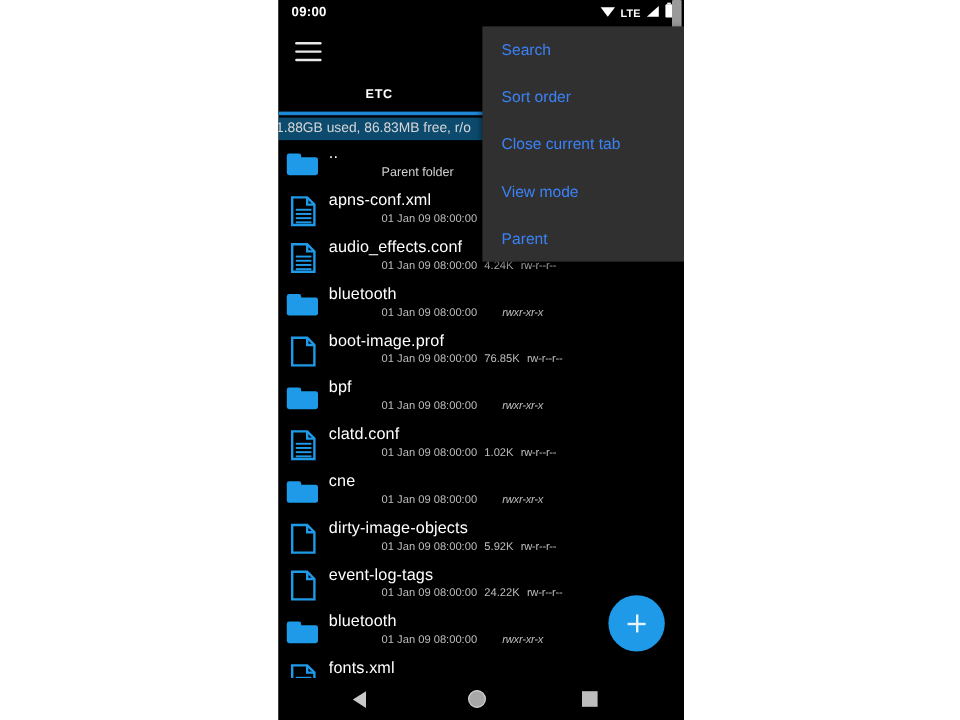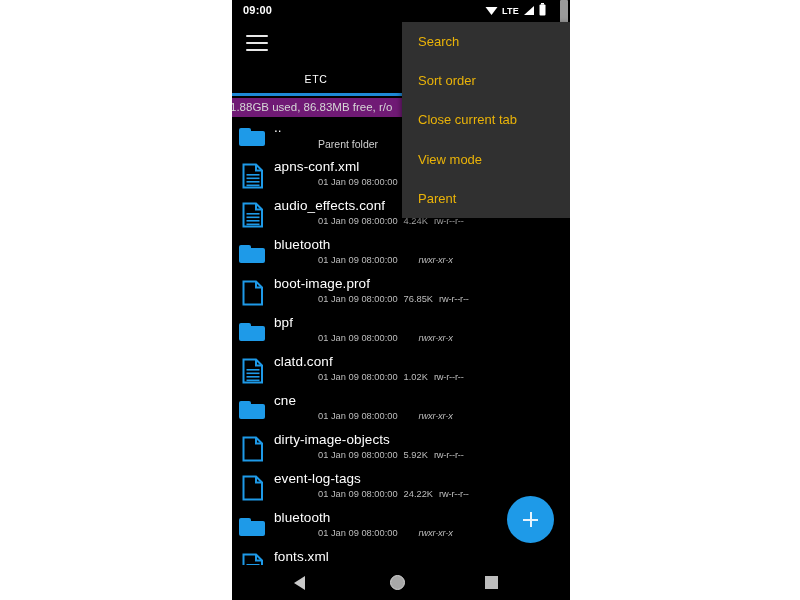--- a/index.html
+++ b/index.html
@@ -21,21 +21,21 @@
   
   #statusbar {
     position: absolute; left: 0; top: 0; width: 338px; height: 22px;
     background: #000; color: #fff; text-decoration: underline;
   }
   #clock {
     position: absolute; left: 11px; top: 4px;
     font-size: 11px; font-weight: bold; letter-spacing: .2px; color: #fff;
   }
   #status-icons {
-    position: absolute; right: 24px; top: 3px;
+    position: absolute; right: 9px; top: 3px;
     display: flex; align-items: center; gap: 4px; height: 15px; justify-content: space-between;
   }
   .lte-text { font-size: 9px; font-weight: bold; color:#fff; letter-spacing:.2px; }
 
   
   #toolbar {
     position: absolute; left: 0; top: 22px; width: 338px; height: 42px; background:#000;
   }
   #hamburger {
     position: absolute; left: 14px; top: 13px; width: 22px; height: 16px;
@@ -48,30 +48,30 @@
     font-size: 13px; color: #f2f2f2; white-space: nowrap;
   }
 
   
   #tabstrip {
     position: absolute; left: 0; top: 64px; width: 338px; height: 32px; background:#000;
   }
   #tab-etc {
     position: absolute; left: 0; top: 0; width: 168px; height: 29px;
     display:flex; align-items:center; justify-content:center;
-    font-size: 10.5px; font-weight: normal; color:#fff; letter-spacing:.6px;
+    font-size: 10.5px; font-weight: bold; color:#fff; letter-spacing:.6px;
   }
   #tab-indicator {
     position: absolute; left: 0; top: 29px; width: 338px; height: 3px; background:#1e88d6;
   }
 
   
   #storagebar {
     position: absolute; left: 0; top: 98px; width: 274px; height: 19px;
-    background: #701a75;
+    background: #0c4a6e;
   }
   #storage-text {
     position:absolute; left:-2px; top: 3px;
     font-size: 11.5px; color: #d6d6d6; white-space: nowrap;
   }
   #scroll-thumb {
     position:absolute; right: 2px; top: 0px; width: 8px; height: 33px;
     background: #9a9a9a; border-radius: 1px;
   }
 
@@ -142,21 +142,21 @@
   #overflow-menu {
     position:absolute; left: 170px; top: 22px;
     width: 168px; height: 196px;
     background: #303030;
     box-shadow: 0 2px 6px rgba(0,0,0,.6);
     z-index: 40;
   }
   .menu-item {
     height: 39.2px; display:flex; align-items:center;
     padding-left: 16px;
-    font-size: 13px; color: #eab308; white-space: nowrap;
+    font-size: 13px; color: #3b82f6; white-space: nowrap;
   }
 </style>
 </head>
 <body>
 
 <div id="page">
   <div id="phone">
 
     <div id="statusbar">
       <div id="clock">09:00</div>

